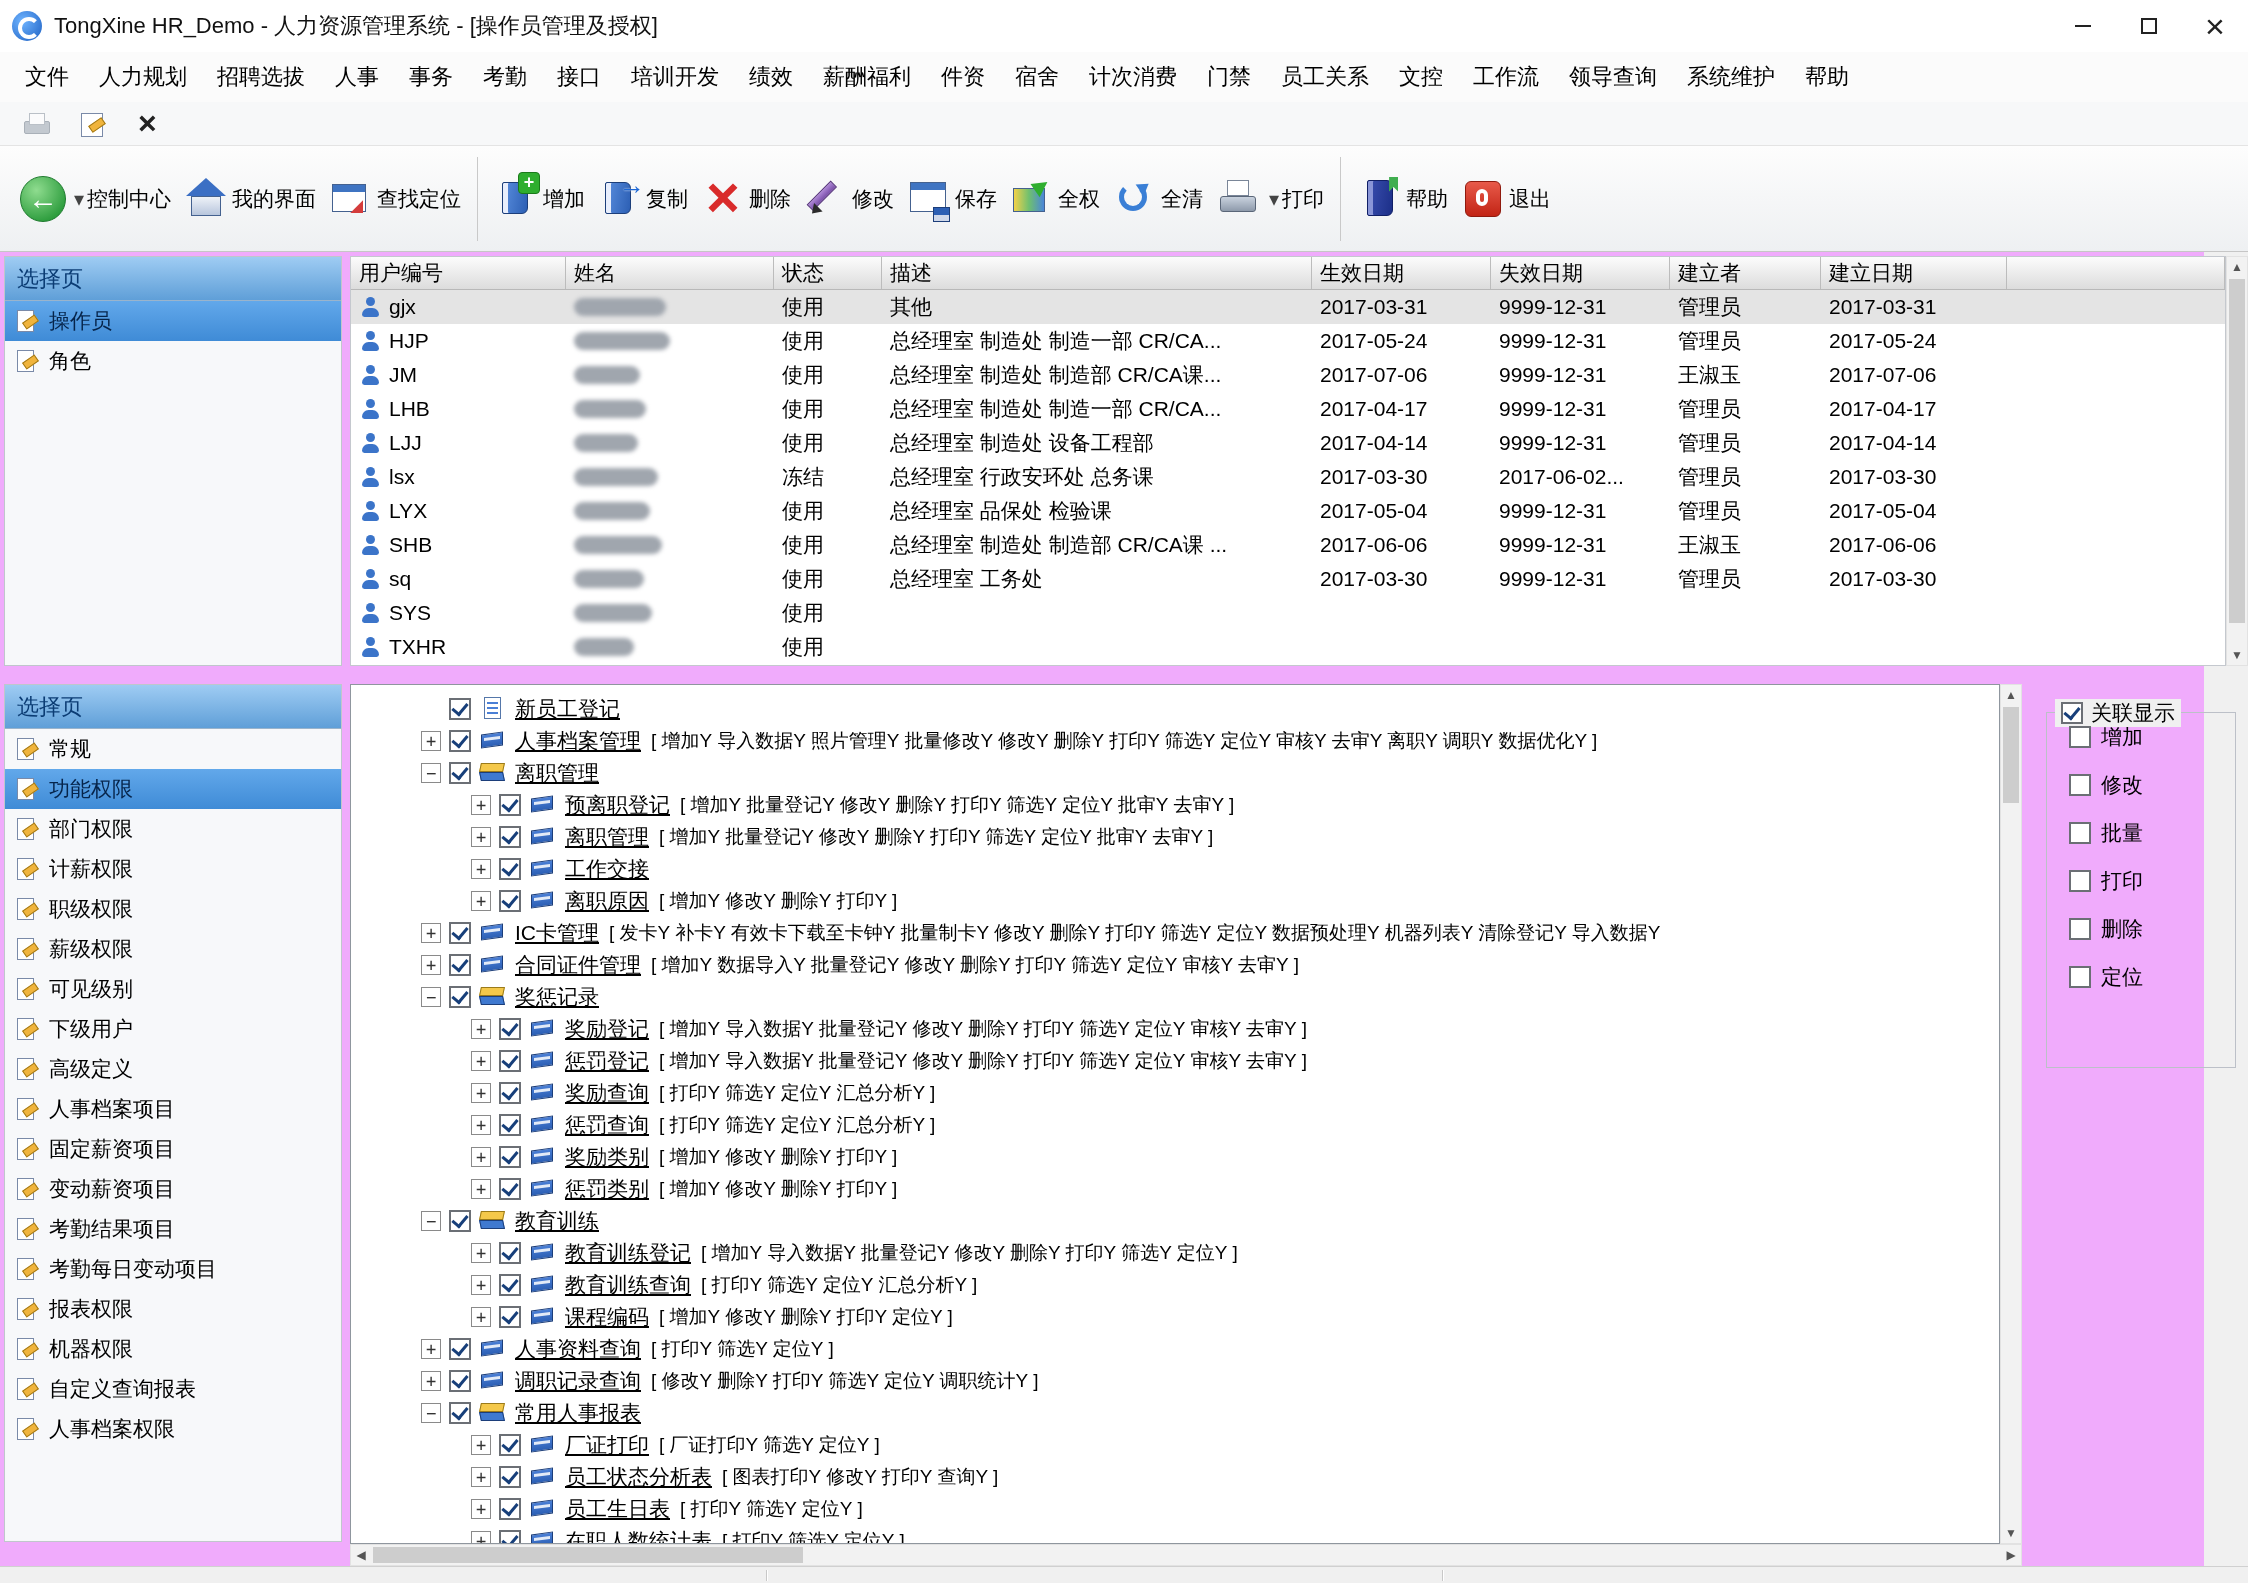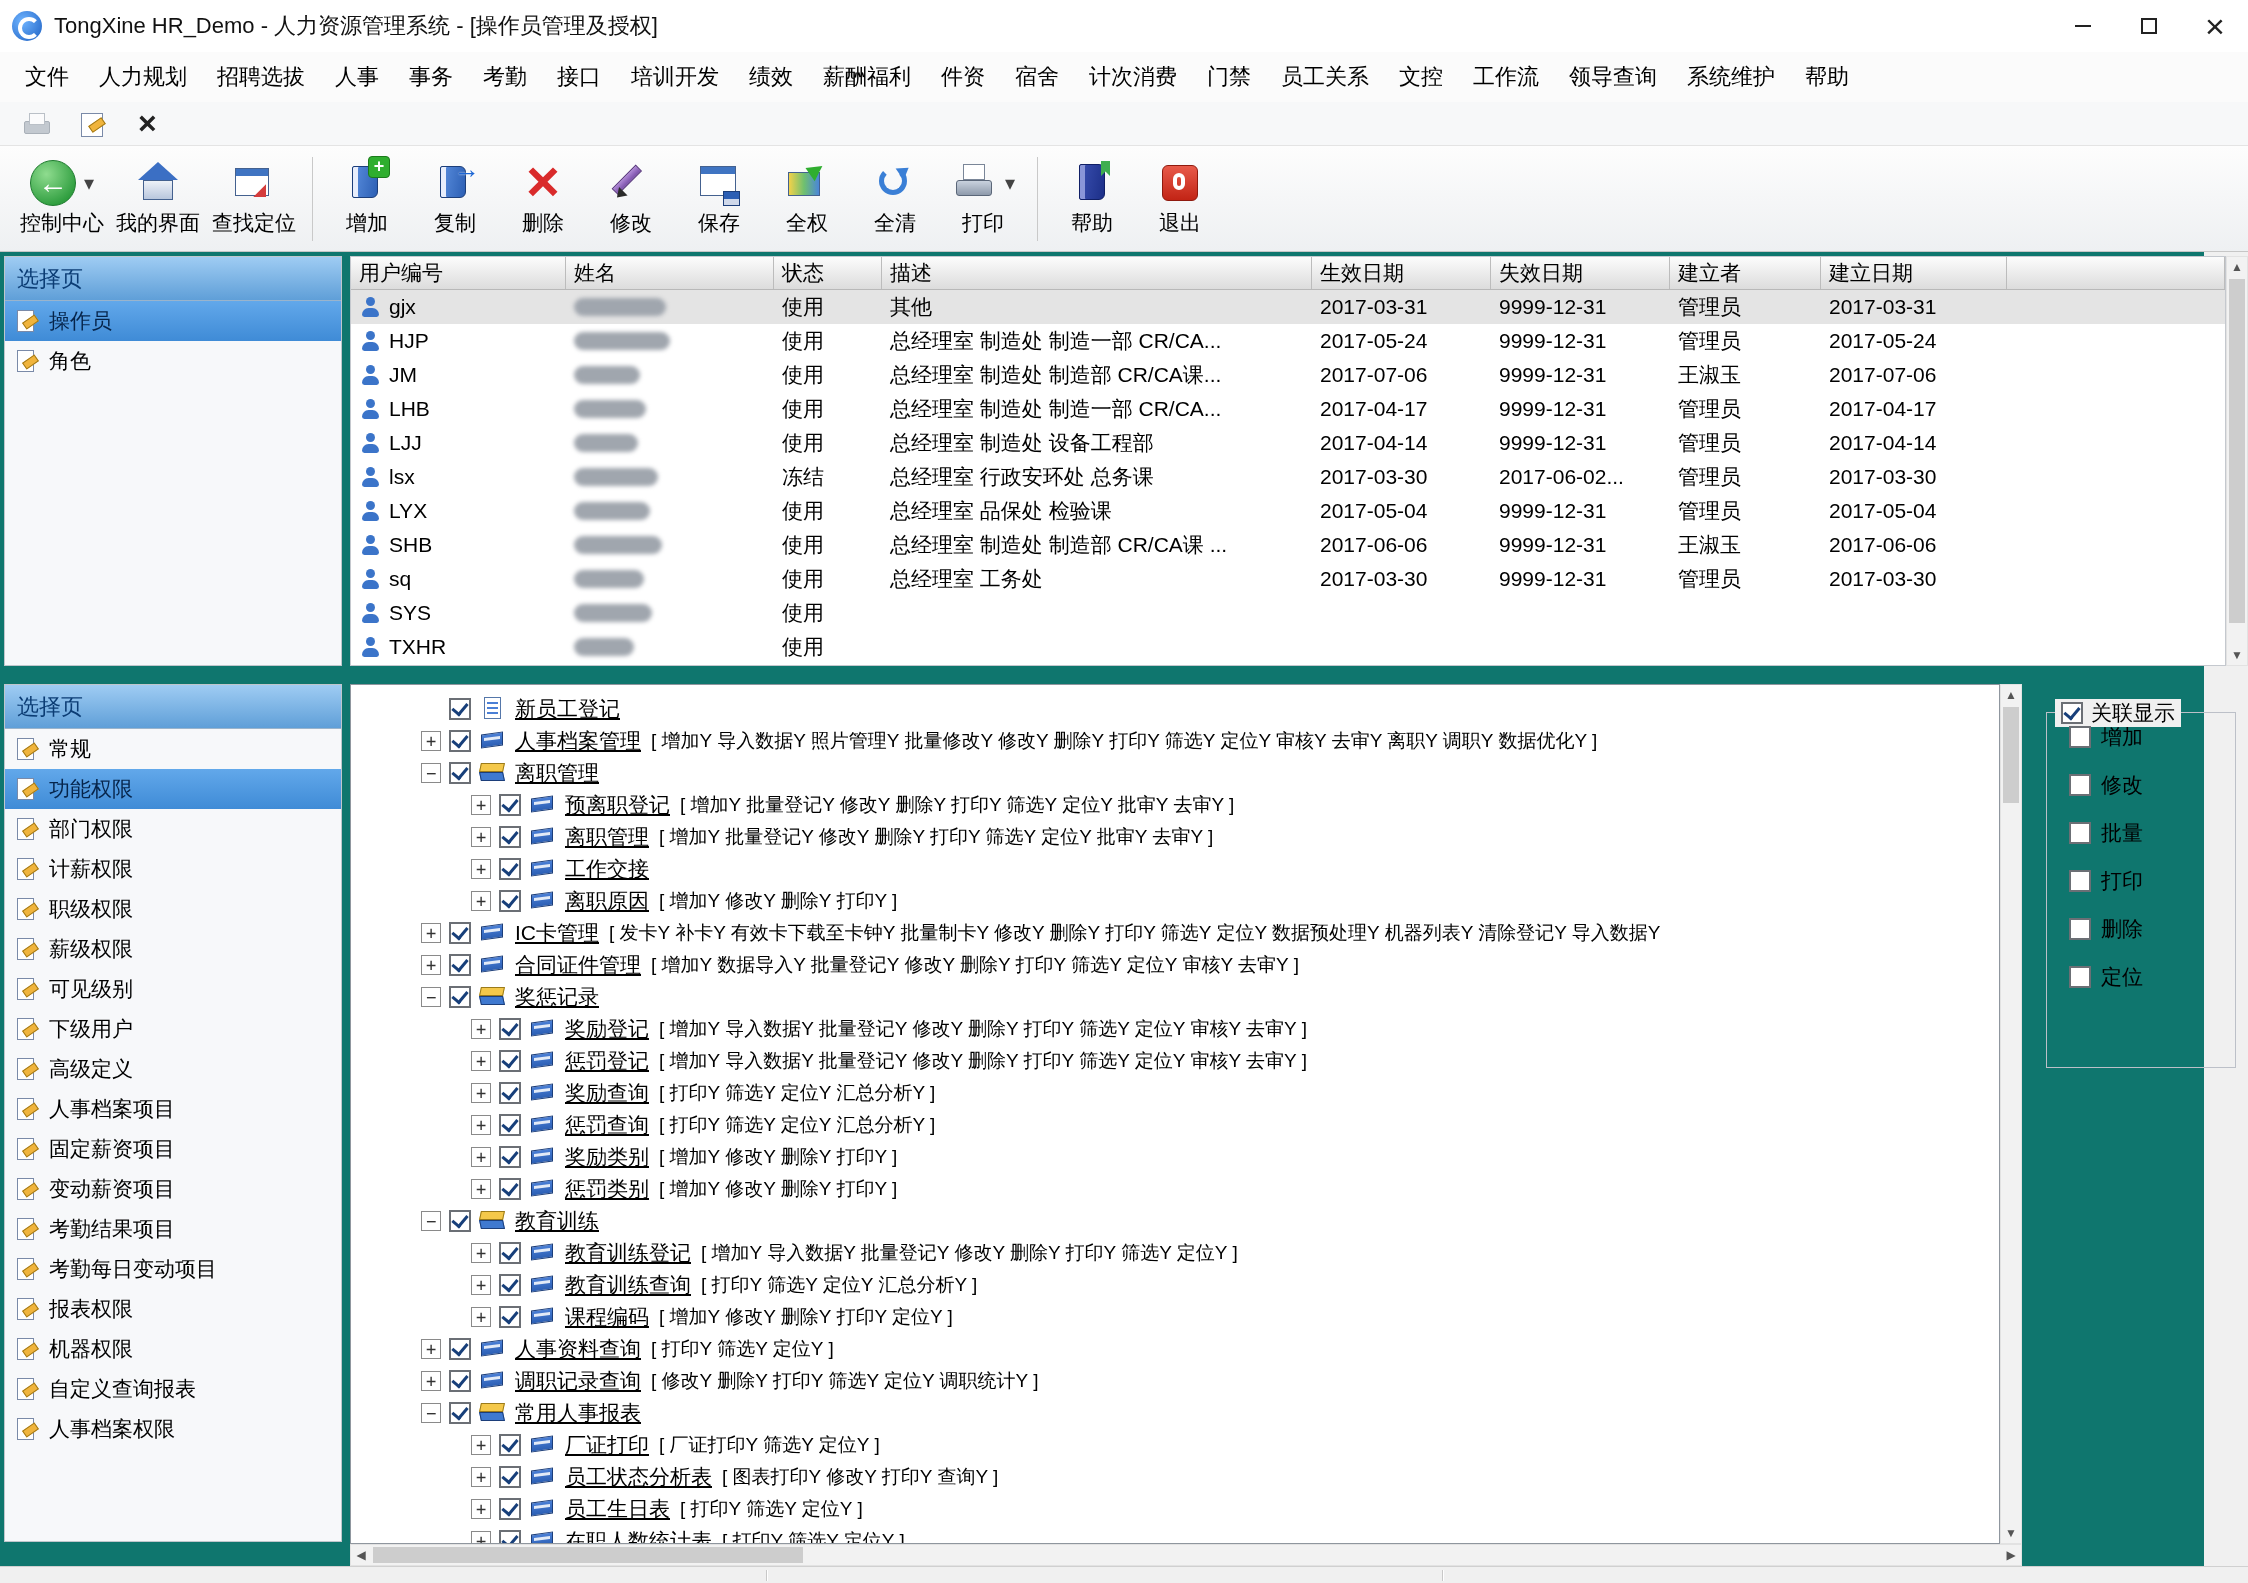--- a/index.html
+++ b/index.html
@@ -1,18 +1,18 @@
 <!DOCTYPE html>
 <html><head>
 <meta charset="utf-8">
 <style>
   html,body{margin:0;padding:0;}
   body{width:2248px;height:1583px;overflow:hidden;background:#f0f0f0;
        font-family:"Liberation Sans","DejaVu Sans",sans-serif;color:#000;}
-  .window{position:relative;width:2204px;height:1583px;background:#0f766e;}
+  .window{position:relative;width:2204px;height:1583px;background:#f0abfc;}
 
   
   .titlebar{position:absolute;left:0;top:0;width:2248px;height:52px;background:#ffffff;
             display:flex;align-items:center;border-bottom:1px solid #ececec;}
   .app-icon{width:30px;height:30px;margin:0 12px 0 12px;border-radius:50%;
             background:radial-gradient(circle at 35% 35%,#6fb4ff,#1c5fc2);position:relative;flex:none;}
   .app-icon::after{content:"";position:absolute;left:6px;top:6px;width:14px;height:14px;
             border:4px solid #fff;border-right-color:transparent;border-radius:50%;}
   .title-text{font-size:22px;color:#111;}
   .win-btns{margin-left:auto;display:flex;height:52px;}
@@ -34,21 +34,21 @@
   .sub-print::before{content:"";position:absolute;left:2px;top:10px;width:24px;height:11px;background:#9aa4b0;border-radius:2px;border:1px solid #6b7684;}
   .sub-print::after{content:"";position:absolute;left:7px;top:2px;width:14px;height:10px;background:#fff;border:1px solid #8a94a0;}
   .sub-form::before{content:"";position:absolute;left:3px;top:2px;width:20px;height:22px;background:#fff;border:1px solid #7a8aa8;}
   .sub-form::after{content:"";position:absolute;left:11px;top:10px;width:14px;height:6px;background:#f0b43c;border:1px solid #a07818;transform:rotate(-35deg);}
   .sub-close::after{content:"×";position:absolute;left:4px;top:-6px;font-size:32px;font-weight:bold;color:#222;}
 
   
   .toolbar{position:absolute;left:0;top:146px;width:2248px;height:106px;
            background:linear-gradient(#fdfdfd,#eef0f2);border-bottom:1px solid #c6c6c6;
            display:flex;align-items:center;padding-left:14px;box-sizing:border-box;}
-  .tb-btn{display:flex;flex-direction:column;align-items:center;justify-content:flex-start;
+  .tb-btn{display:flex;flex-direction:row;align-items:center;justify-content:flex-start;
           min-width:76px;padding:4px 6px;gap:3px;}
   .tb-label{font-size:21px;white-space:nowrap;}
   .tb-sep{width:1px;height:84px;background:#c9c9c9;margin:0 10px;flex:none;}
   .ico-wrap{display:flex;align-items:center;}
   .caret::after{content:"▾";font-size:20px;color:#444;margin-left:8px;}
 
   .ico{width:46px;height:46px;position:relative;flex:none;}
   .ico-back{background:radial-gradient(circle at 35% 30%,#8fdc8f,#2f9e3f 75%);border-radius:50%;border:1px solid #1d7a2d;box-sizing:border-box;}
   .ico-back::after{content:"←";position:absolute;inset:0;color:#fff;font-size:30px;line-height:44px;text-align:center;font-weight:bold;}
   .ico-home::before{content:"";position:absolute;left:8px;top:20px;width:30px;height:20px;background:linear-gradient(#eef2f8,#b8c6dd);border:1px solid #44618f;box-sizing:border-box;}

